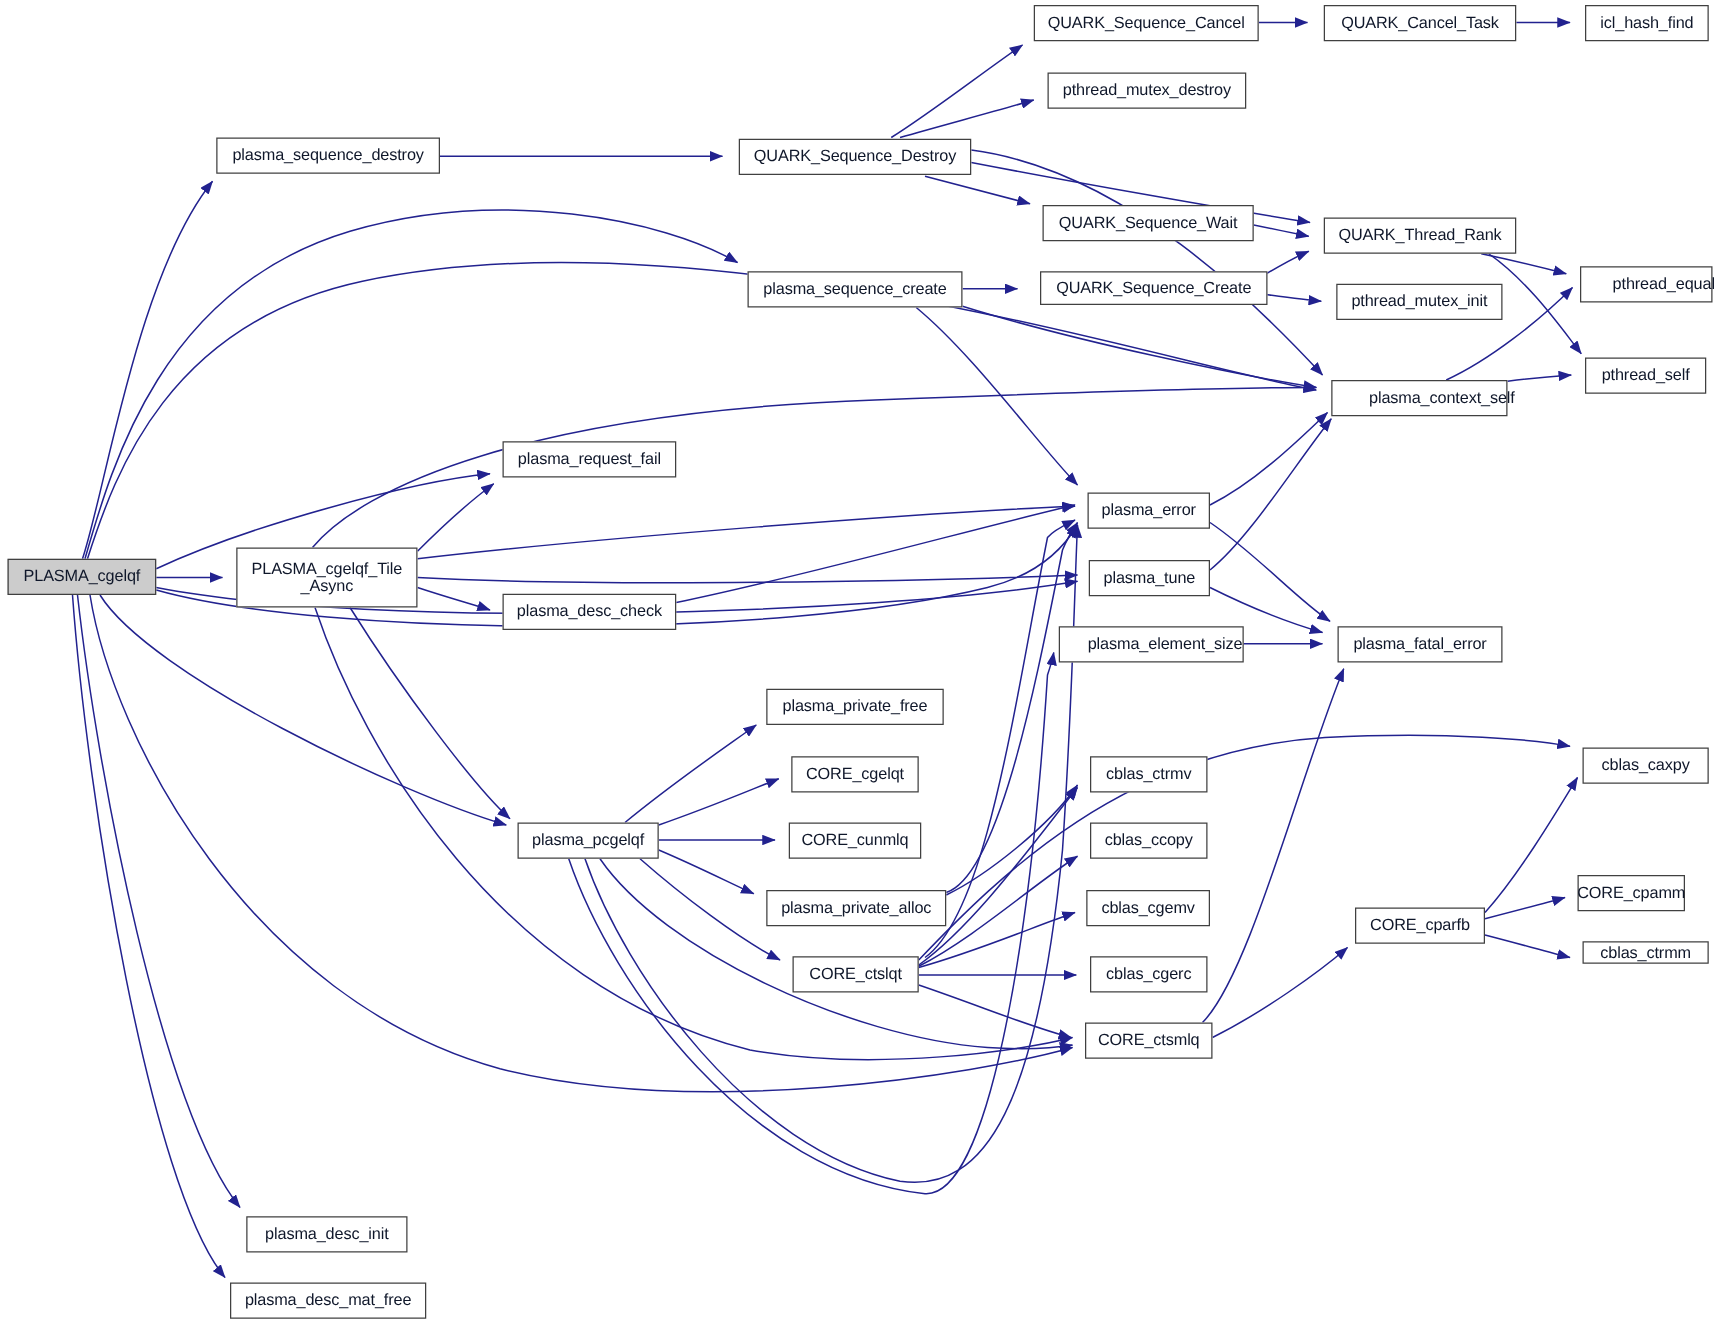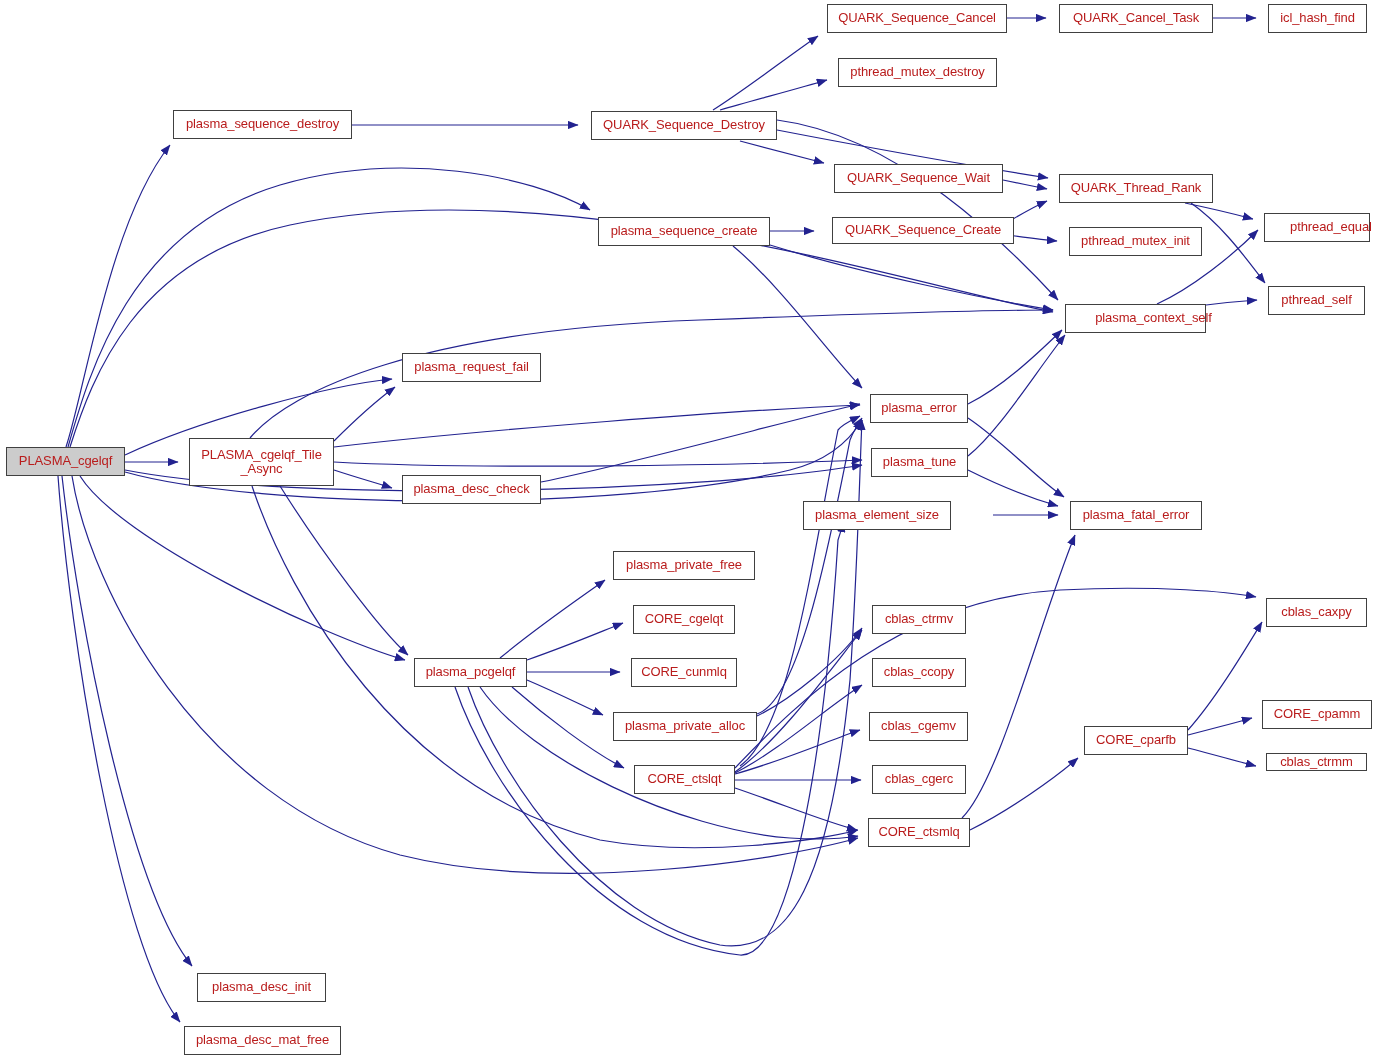--- a/index.html
+++ b/index.html
@@ -20,21 +20,21 @@
     left: 0;
     top: 0;
     width: 1379px;
     height: 1061px;
   }
   .node {
     position: absolute;
     box-sizing: border-box;
     border: 1px solid #404040;
     background: #ffffff;
-    color: #b91c1c;
+    color: #0f172a;
     font-family: "Liberation Sans", sans-serif;
     font-size: 13px;
     line-height: 1.08;
     display: flex;
     align-items: center;
     justify-content: center;
     text-align: center;
     white-space: pre;
     letter-spacing: -0.1px;
   }
@@ -139,30 +139,30 @@
       <div class="node" style="left: 1264px; top: 213px; width: 106px; height: 29px; padding-left: 28px;"><span class="node-label">pthread_equal</span></div>
       <div class="node" style="left: 1268px; top: 286px; width: 97px; height: 29px;"><span class="node-label">pthread_self</span></div>
       <div class="node" style="left: 1065px; top: 304px; width: 141px; height: 29px; padding-left: 36px;"><span class="node-label">plasma_context_self</span></div>
       <div class="node" style="left: 402px; top: 353px; width: 139px; height: 29px;"><span class="node-label">plasma_request_fail</span></div>
       <div class="node" style="left: 870px; top: 394px; width: 98px; height: 29px;"><span class="node-label">plasma_error</span></div>
       <div class="node current" style="left: 6px; top: 447px; width: 119px; height: 29px;"><span class="node-label">PLASMA_cgelqf</span></div>
       <div class="node" style="left: 189px; top: 438px; width: 145px; height: 48px;"><span class="node-label">PLASMA_cgelqf_Tile
 _Async</span></div>
       <div class="node" style="left: 871px; top: 448px; width: 97px; height: 29px;"><span class="node-label">plasma_tune</span></div>
       <div class="node" style="left: 402px; top: 475px; width: 139px; height: 29px;"><span class="node-label">plasma_desc_check</span></div>
-      <div class="node" style="left: 803px; top: 501px; width: 148px; height: 29px;"><span class="node-label">plasma_element_size</span></div>
+      <div class="node" style="left: 847px; top: 501px; width: 148px; height: 29px; justify-content: flex-end;"><span class="node-label">plasma_element_size</span></div>
       <div class="node" style="left: 1070px; top: 501px; width: 132px; height: 29px;"><span class="node-label">plasma_fatal_error</span></div>
       <div class="node" style="left: 613px; top: 551px; width: 142px; height: 29px;"><span class="node-label">plasma_private_free</span></div>
       <div class="node" style="left: 1266px; top: 598px; width: 101px; height: 29px;"><span class="node-label">cblas_caxpy</span></div>
       <div class="node" style="left: 633px; top: 605px; width: 102px; height: 29px;"><span class="node-label">CORE_cgelqt</span></div>
       <div class="node" style="left: 872px; top: 605px; width: 94px; height: 29px;"><span class="node-label">cblas_ctrmv</span></div>
       <div class="node" style="left: 414px; top: 658px; width: 113px; height: 29px;"><span class="node-label">plasma_pcgelqf</span></div>
       <div class="node" style="left: 631px; top: 658px; width: 106px; height: 29px;"><span class="node-label">CORE_cunmlq</span></div>
       <div class="node" style="left: 872px; top: 658px; width: 94px; height: 29px;"><span class="node-label">cblas_ccopy</span></div>
-      <div class="node" style="left: 1262px; top: 700px; width: 110px; height: 29px;"><span class="node-label">CORE_cpamm</span></div>
+      <div class="node" style="left: 1262px; top: 700px; width: 86px; height: 29px;"><span class="node-label">CORE_cpamm</span></div>
       <div class="node" style="left: 613px; top: 712px; width: 144px; height: 29px;"><span class="node-label">plasma_private_alloc</span></div>
       <div class="node" style="left: 869px; top: 712px; width: 99px; height: 29px;"><span class="node-label">cblas_cgemv</span></div>
       <div class="node" style="left: 1084px; top: 726px; width: 104px; height: 29px;"><span class="node-label">CORE_cparfb</span></div>
       <div class="node" style="left: 1266px; top: 753px; width: 101px; height: 18px;"><span class="node-label">cblas_ctrmm</span></div>
       <div class="node" style="left: 634px; top: 765px; width: 101px; height: 29px;"><span class="node-label">CORE_ctslqt</span></div>
       <div class="node" style="left: 872px; top: 765px; width: 94px; height: 29px;"><span class="node-label">cblas_cgerc</span></div>
       <div class="node" style="left: 868px; top: 818px; width: 102px; height: 29px;"><span class="node-label">CORE_ctsmlq</span></div>
       <div class="node" style="left: 197px; top: 973px; width: 129px; height: 29px;"><span class="node-label">plasma_desc_init</span></div>
       <div class="node" style="left: 184px; top: 1026px; width: 157px; height: 29px;"><span class="node-label">plasma_desc_mat_free</span></div>
     </div>

